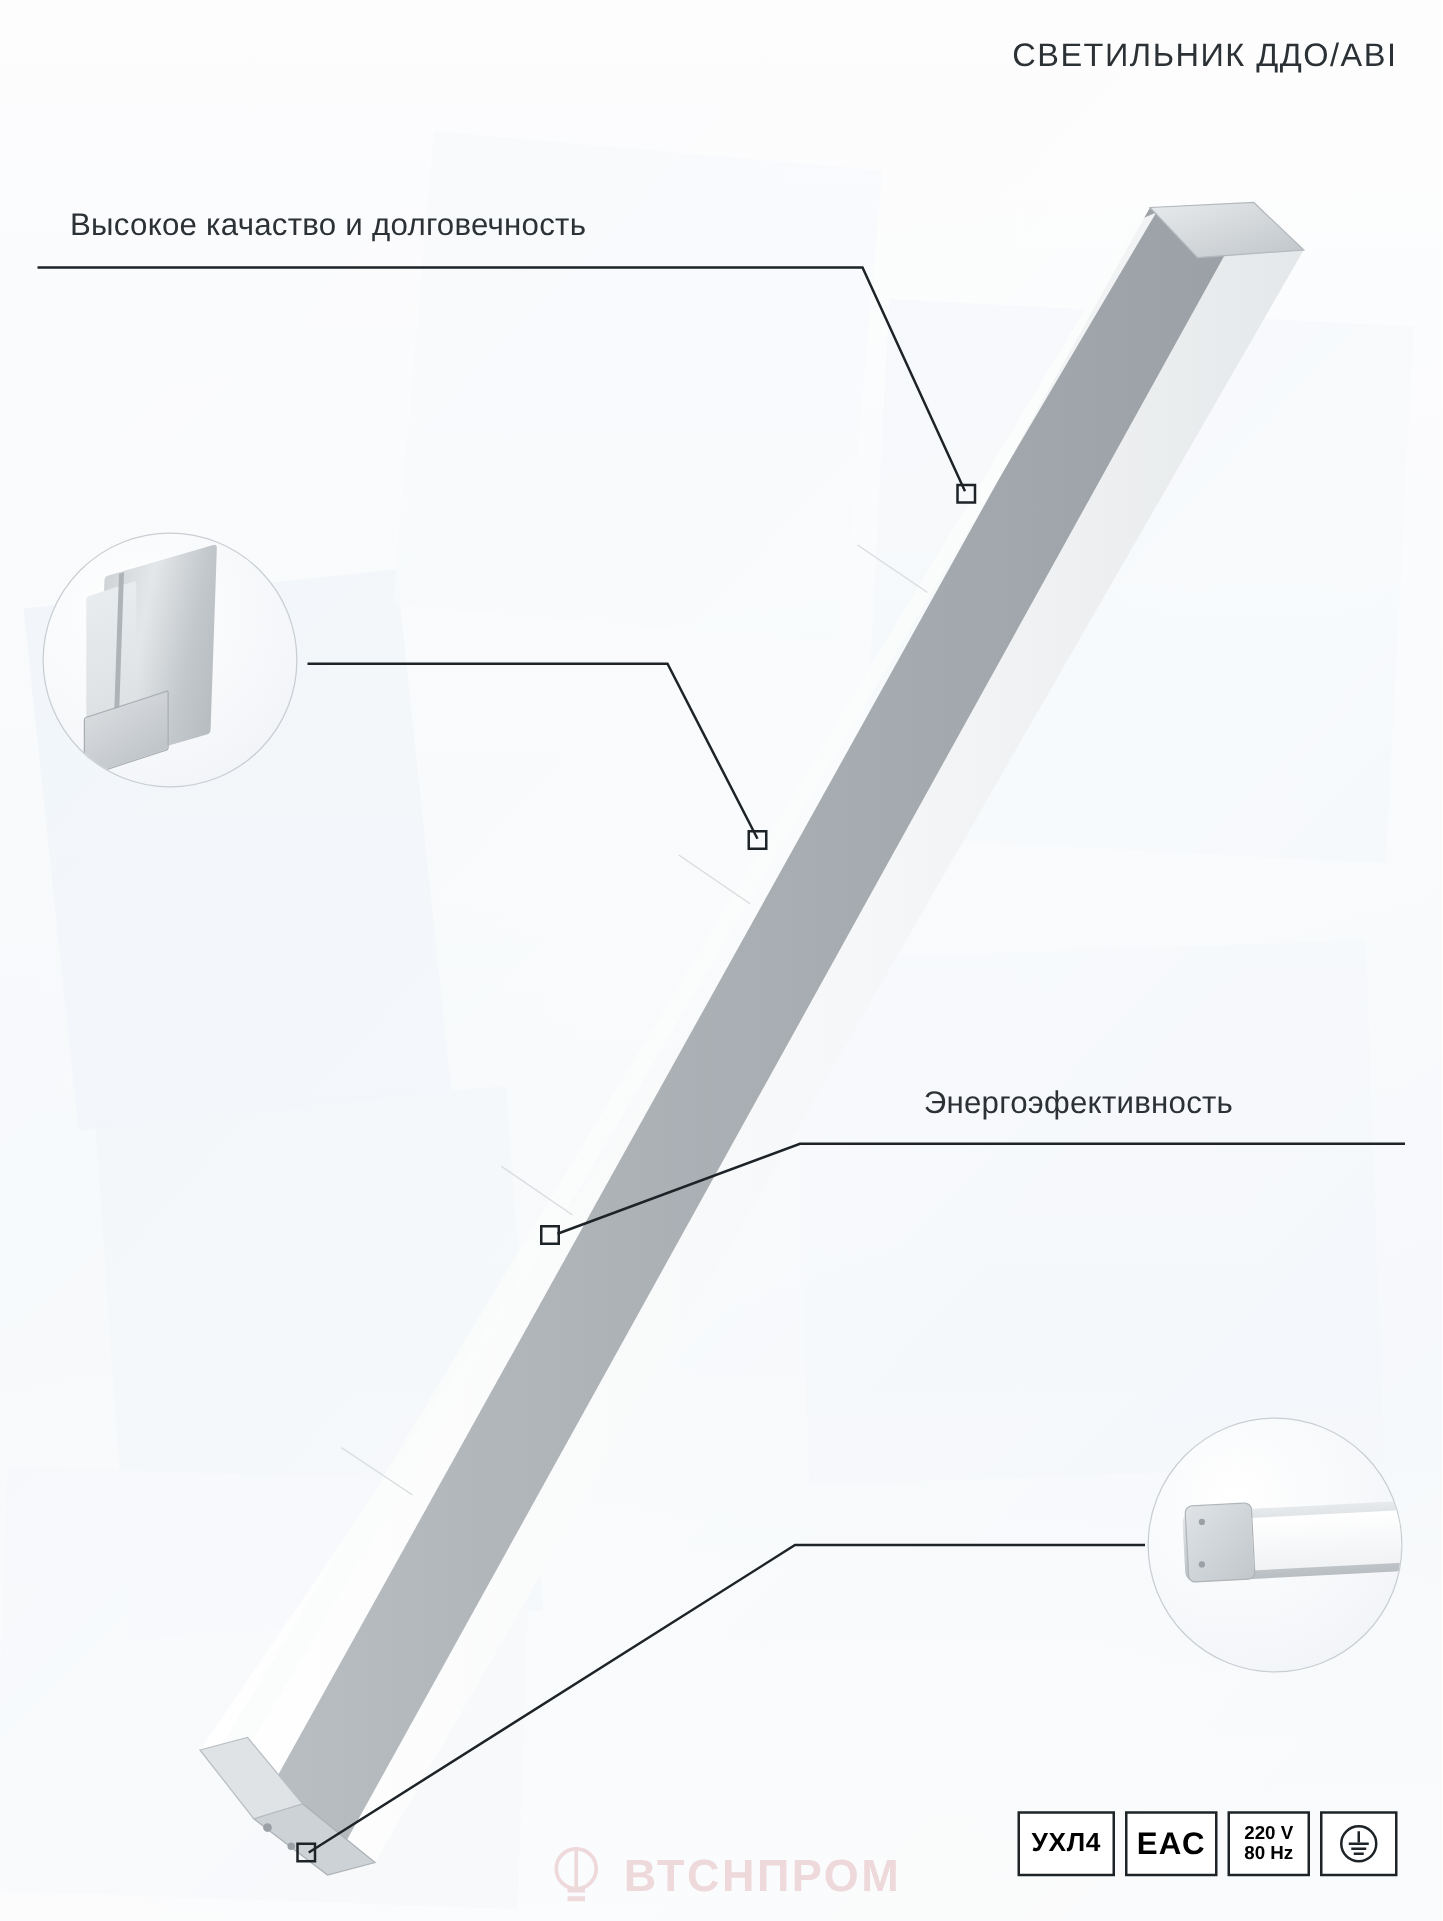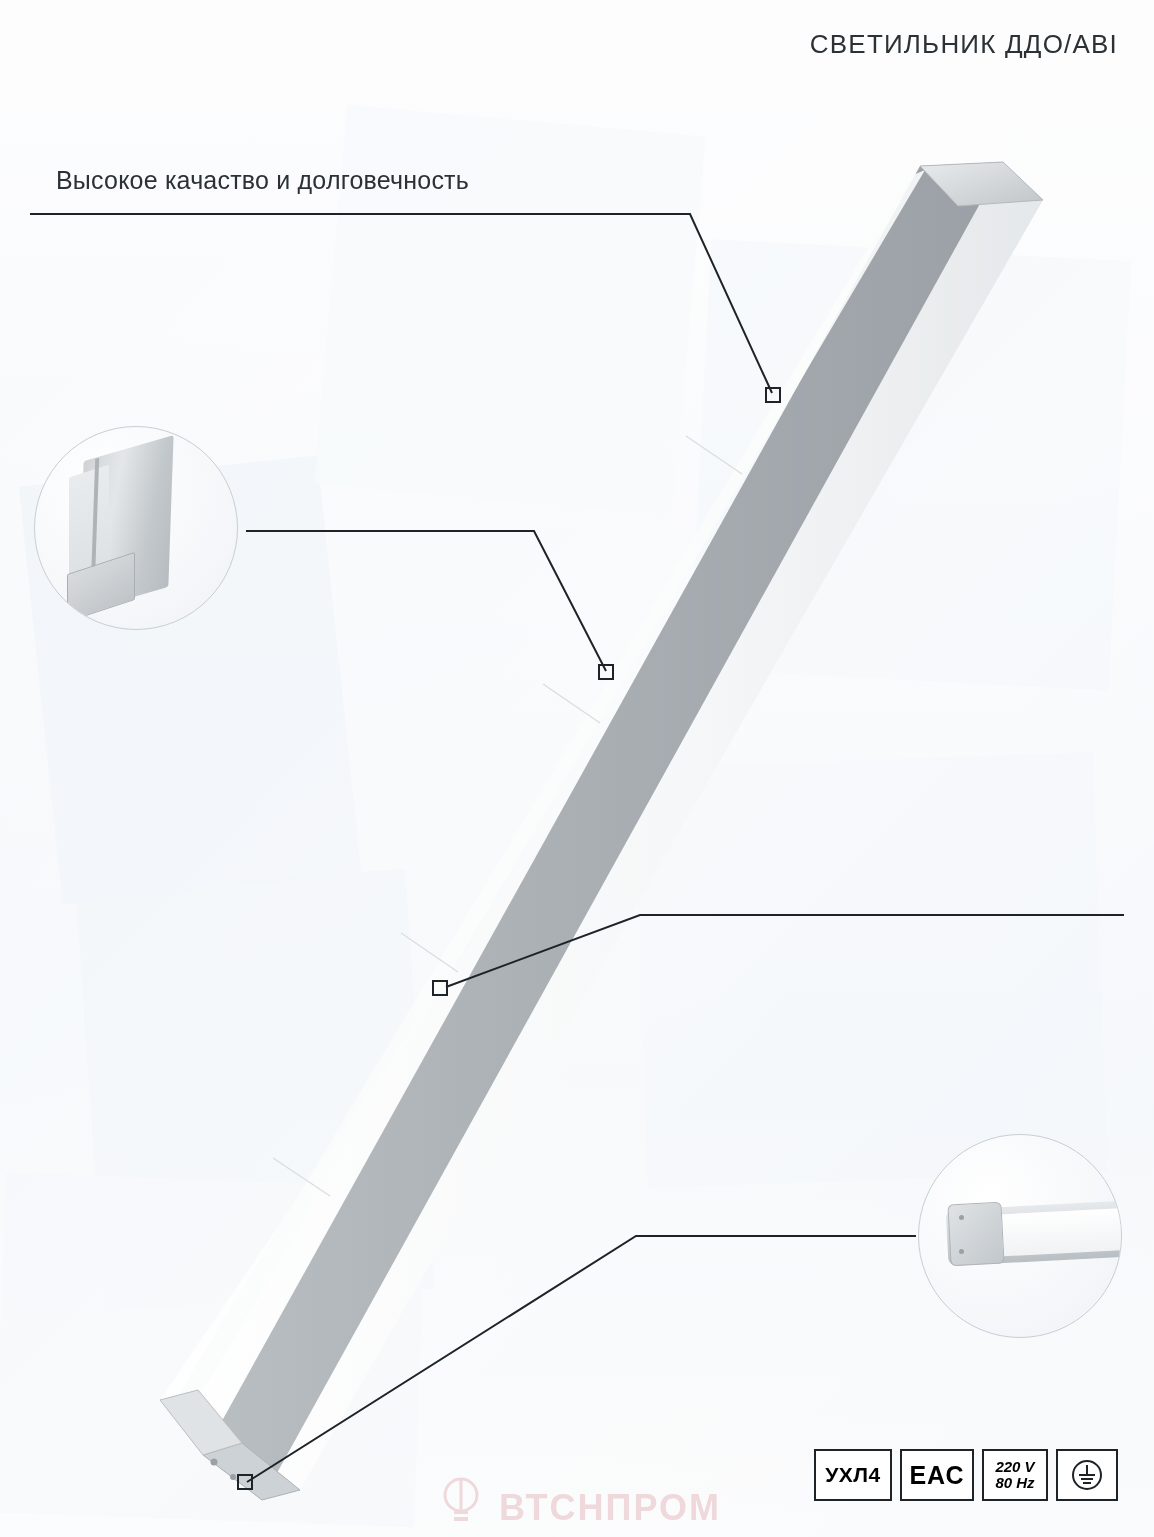--- a/index.html
+++ b/index.html
@@ -190,33 +190,33 @@
     letter-spacing: 1px;
     text-align: right;
   }
   #badge-voltage {
     width: 62px; height: 48px;
     flex-direction: column;
     font-size: 15px;
     line-height: 1.08;
     font-weight: 700;
   }
-  #badge-voltage .vline { display: block; font-style: italic; }
+  #badge-voltage .vline { display: block; }
   #badge-ground {
     width: 58px; height: 48px;
   }
 
   
   #watermark {
     position: absolute;
     left: 50%;
     bottom: 8px;
     transform: translateX(-50%);
     display: flex;
-    align-items: flex-end;
+    align-items: center;
     gap: 10px;
     opacity: .30;
     pointer-events: none;
   }
   #watermark .wm-text {
     color: #d38a90;
     font-size: 36px;
     letter-spacing: 2px;
     font-weight: 700;
   }
@@ -294,20 +294,21 @@
     <path d="M 916 1236 L 636 1236 L 247 1482" fill="none" stroke="#1d2327" stroke-width="2"></path>
     <rect x="238" y="1475" width="14" height="14" fill="none" stroke="#1d2327" stroke-width="2"></rect>
   </svg>
 
   <div class="title-block">
     <span class="l1">СВЕТИЛЬНИК ДДО/ABI</span>
   </div>
 
   <div class="callout-label" id="label-quality">Высокое качаство и долговечность</div>
 
+  <div class="callout-label" id="label-energy">Энергоэфективность</div>
 
   <div class="detail-circle" id="detail-top-left">
     <div class="mini-a">
       <div class="body"></div>
       <div class="face"></div>
       <div class="groove"></div>
       <div class="cap"></div>
     </div>
   </div>
 

